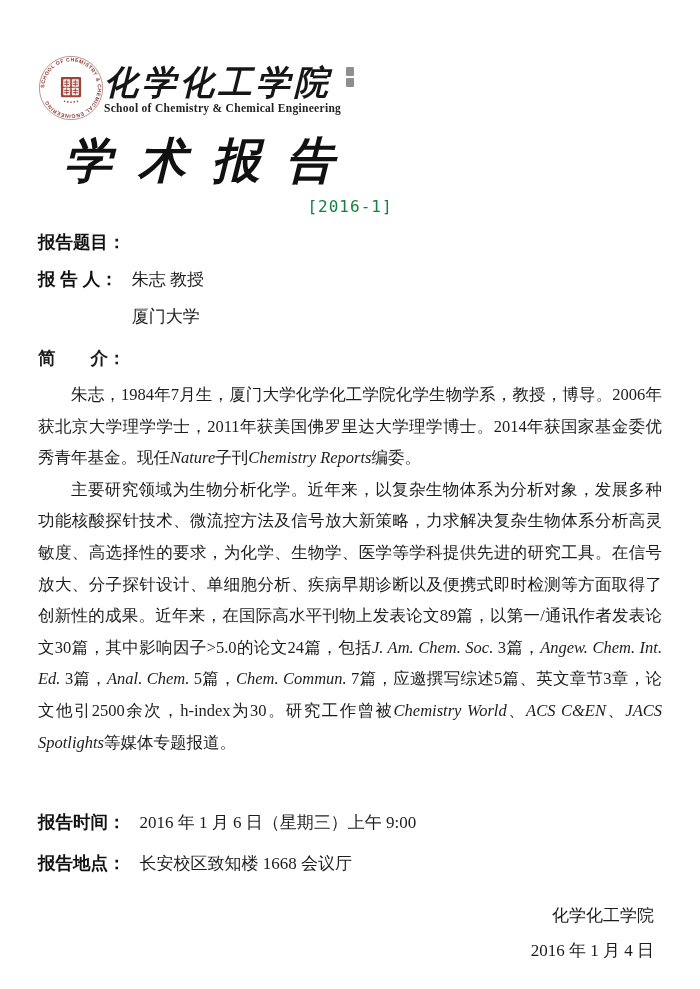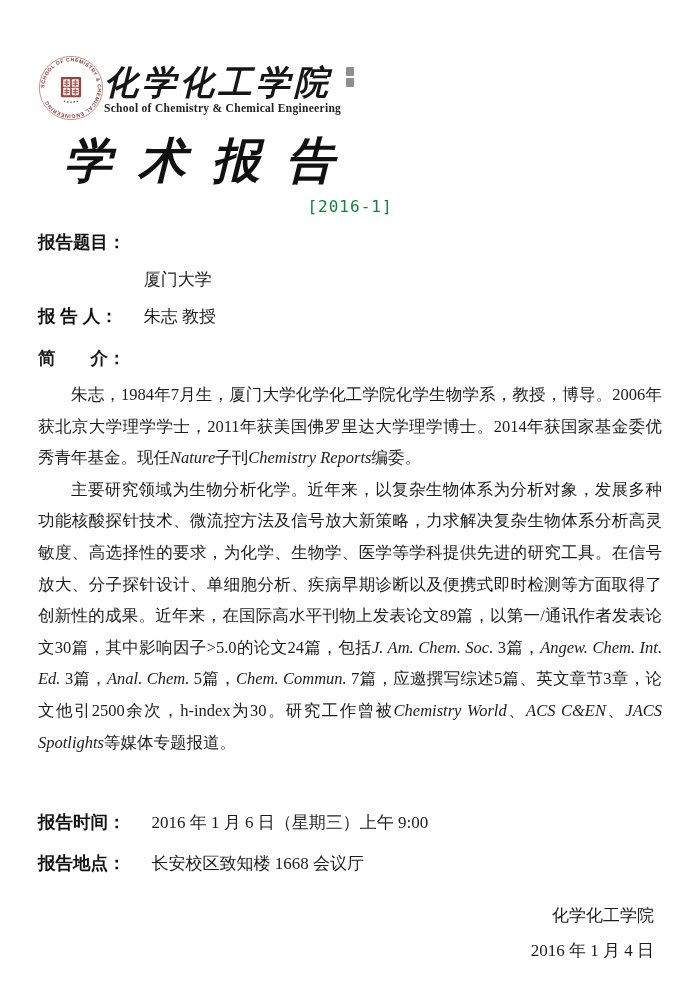--- a/index.html
+++ b/index.html
@@ -88,21 +88,21 @@
 
   
   .meta { margin-top: 8px; }
   .meta-row { display: flex; align-items: baseline; line-height: 37px; }
   .label {
     font-family: "Liberation Sans", "DejaVu Sans", sans-serif;
     font-weight: 700;
     font-size: 17.5px;
     color: #111;
     flex: 0 0 auto;
-    margin-right: 26px;
+    margin-right: 14px;
     white-space: pre;
     text-align: right;
   }
   .value {
     font-size: 17px;
     color: #1c1c1c;
   }
   .label-spacer { visibility: hidden; }
 
   
@@ -194,26 +194,26 @@
   </header>
 
   <h1 class="doc-title">学术报告</h1>
   <div class="issue-number">[2016-1]</div>
 
   <div class="meta">
     <div class="meta-row">
       <span class="label">报告题目：</span>
     </div>
     <div class="meta-row">
+      <span class="label">报 告 人：</span>
+      <span class="value">朱志 教授</span>
+    </div>
+    <div class="meta-row">
       <span class="label label-spacer">报 告 人：</span>
       <span class="value">厦门大学</span>
-    </div>
-    <div class="meta-row">
-      <span class="label">报 告 人：</span>
-      <span class="value">朱志 教授</span>
     </div>
   </div>
 
   <div class="intro">
     <div class="intro-label">简　　介：</div>
     <div class="intro-paragraphs">
         <p class="body-para"><span>朱志，1984年7月生，厦门大学化学化工学院化学生物学系，教授，博导。2006年获北京大学理学学士，2011年获美国佛罗里达大学理学博士。2014年获国家基金委优秀青年基金。现任</span><span class="em">Nature</span><span>子刊</span><span class="em">Chemistry Reports</span><span>编委。</span></p>
         <p class="body-para"><span>主要研究领域为生物分析化学。近年来，以复杂生物体系为分析对象，发展多种功能核酸探针技术、微流控方法及信号放大新策略，力求解决复杂生物体系分析高灵敏度、高选择性的要求，为化学、生物学、医学等学科提供先进的研究工具。在信号放大、分子探针设计、单细胞分析、疾病早期诊断以及便携式即时检测等方面取得了创新性的成果。近年来，在国际高水平刊物上发表论文89篇，以第一/通讯作者发表论文30篇，其中影响因子&gt;5.0的论文24篇，包括</span><span class="em">J. Am. Chem. Soc.</span><span> 3篇，</span><span class="em">Angew. Chem. Int. Ed.</span><span> 3篇，</span><span class="em">Anal. Chem.</span><span> 5篇，</span><span class="em">Chem. Commun.</span><span> 7篇，应邀撰写综述5篇、英文章节3章，论文他引2500余次，h-index为30。研究工作曾被</span><span class="em">Chemistry World</span><span>、</span><span class="em">ACS C&amp;EN</span><span>、</span><span class="em">JACS Spotlights</span><span>等媒体专题报道。</span></p>
       </div>
   </div>

